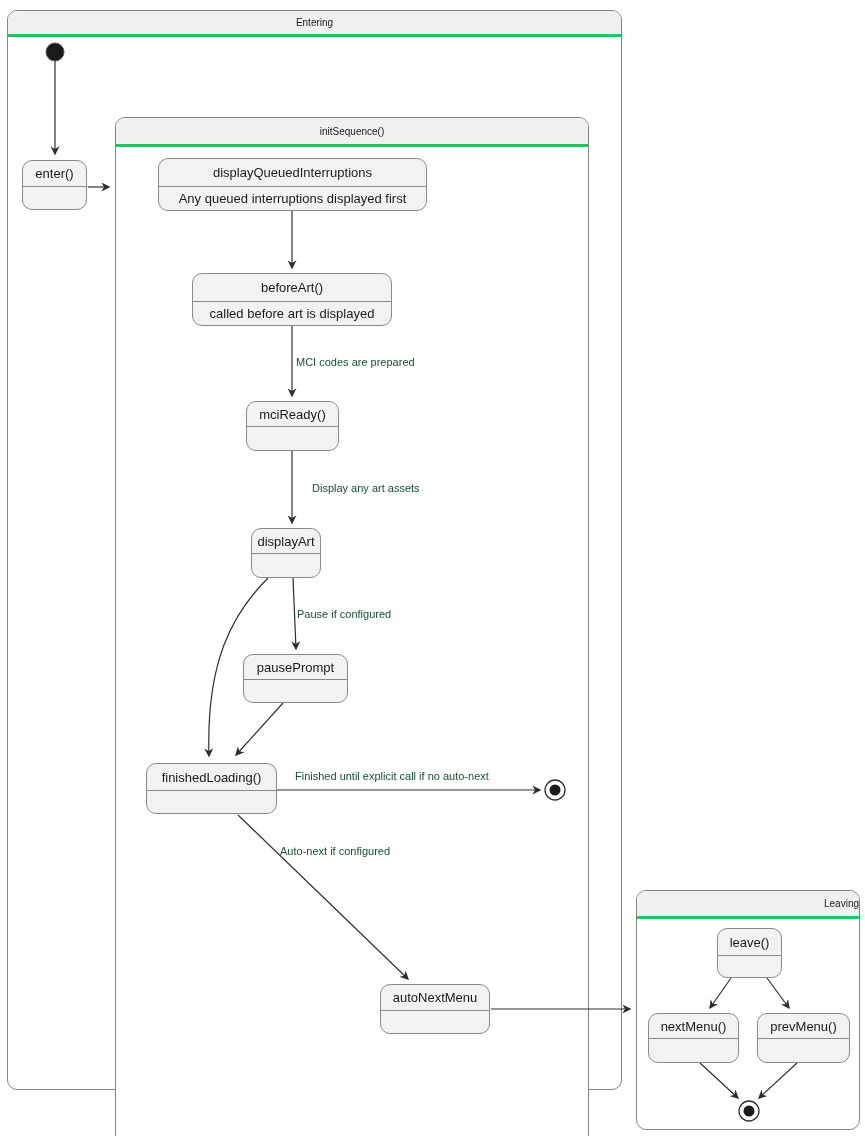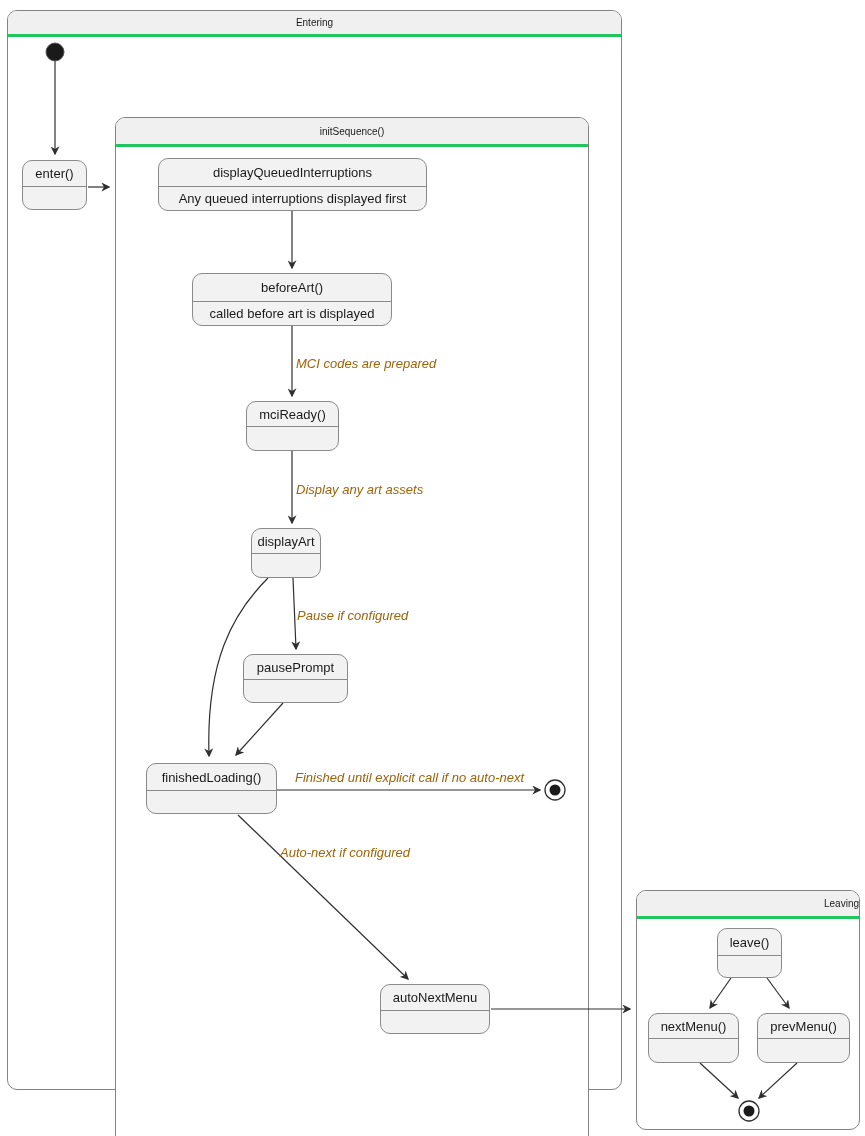--- a/index.html
+++ b/index.html
@@ -27,21 +27,21 @@
     display:flex;align-items:center;justify-content:center;
     font-size:13px;border-bottom:1px solid #8a8a8a;box-sizing:border-box;
     padding:0 6px;white-space:nowrap;
   }
   .state-body{
     flex:1;display:flex;align-items:center;justify-content:center;
     font-size:13px;box-sizing:border-box;padding:0 5px;white-space:nowrap;
   }
   .edges{position:absolute;left:0;top:0;z-index:2;pointer-events:none;}
   .edge-label{
-    position:absolute;font-size:13px;color:#a16207;white-space:nowrap;z-index:4;font-style:italic;
+    position:absolute;font-size:11px;color:#14532d;white-space:nowrap;z-index:4;
   }
 </style>
 </head>
 <body>
 
 <div class="canvas">
 
   <div class="frame" style="left:7px;top:10px;width:615px;height:1080px;">
     <div class="frame-header" style="height:23px;">
       <span>Entering</span>
@@ -91,21 +91,21 @@
       <circle cx="555" cy="790" r="5.5" fill="#1a1a1a"></circle>
     </g>
 
     <g>
       <circle cx="749" cy="1111" r="10" fill="#ffffff" stroke="#2f2f2f" stroke-width="1.3"></circle>
       <circle cx="749" cy="1111" r="5.5" fill="#1a1a1a"></circle>
     </g>
   </svg>
 
   <div class="edge-label" style="left:296px;top:356px;">MCI codes are prepared</div>
-  <div class="edge-label" style="left:296px;top:482px;">Display any art assets</div>
+  <div class="edge-label" style="left:312px;top:482px;">Display any art assets</div>
   <div class="edge-label" style="left:297px;top:608px;">Pause if configured</div>
   <div class="edge-label" style="left:295px;top:770px;">Finished until explicit call if no auto-next</div>
   <div class="edge-label" style="left:280px;top:845px;">Auto-next if configured</div>
 
   <div class="state" style="left:22px;top:160px;width:65px;height:50px;">
     <div class="state-title" style="height:26px;">enter()</div>
     <div class="state-body"></div>
   </div>
 
   <div class="state" style="left:158px;top:158px;width:269px;height:53px;">

